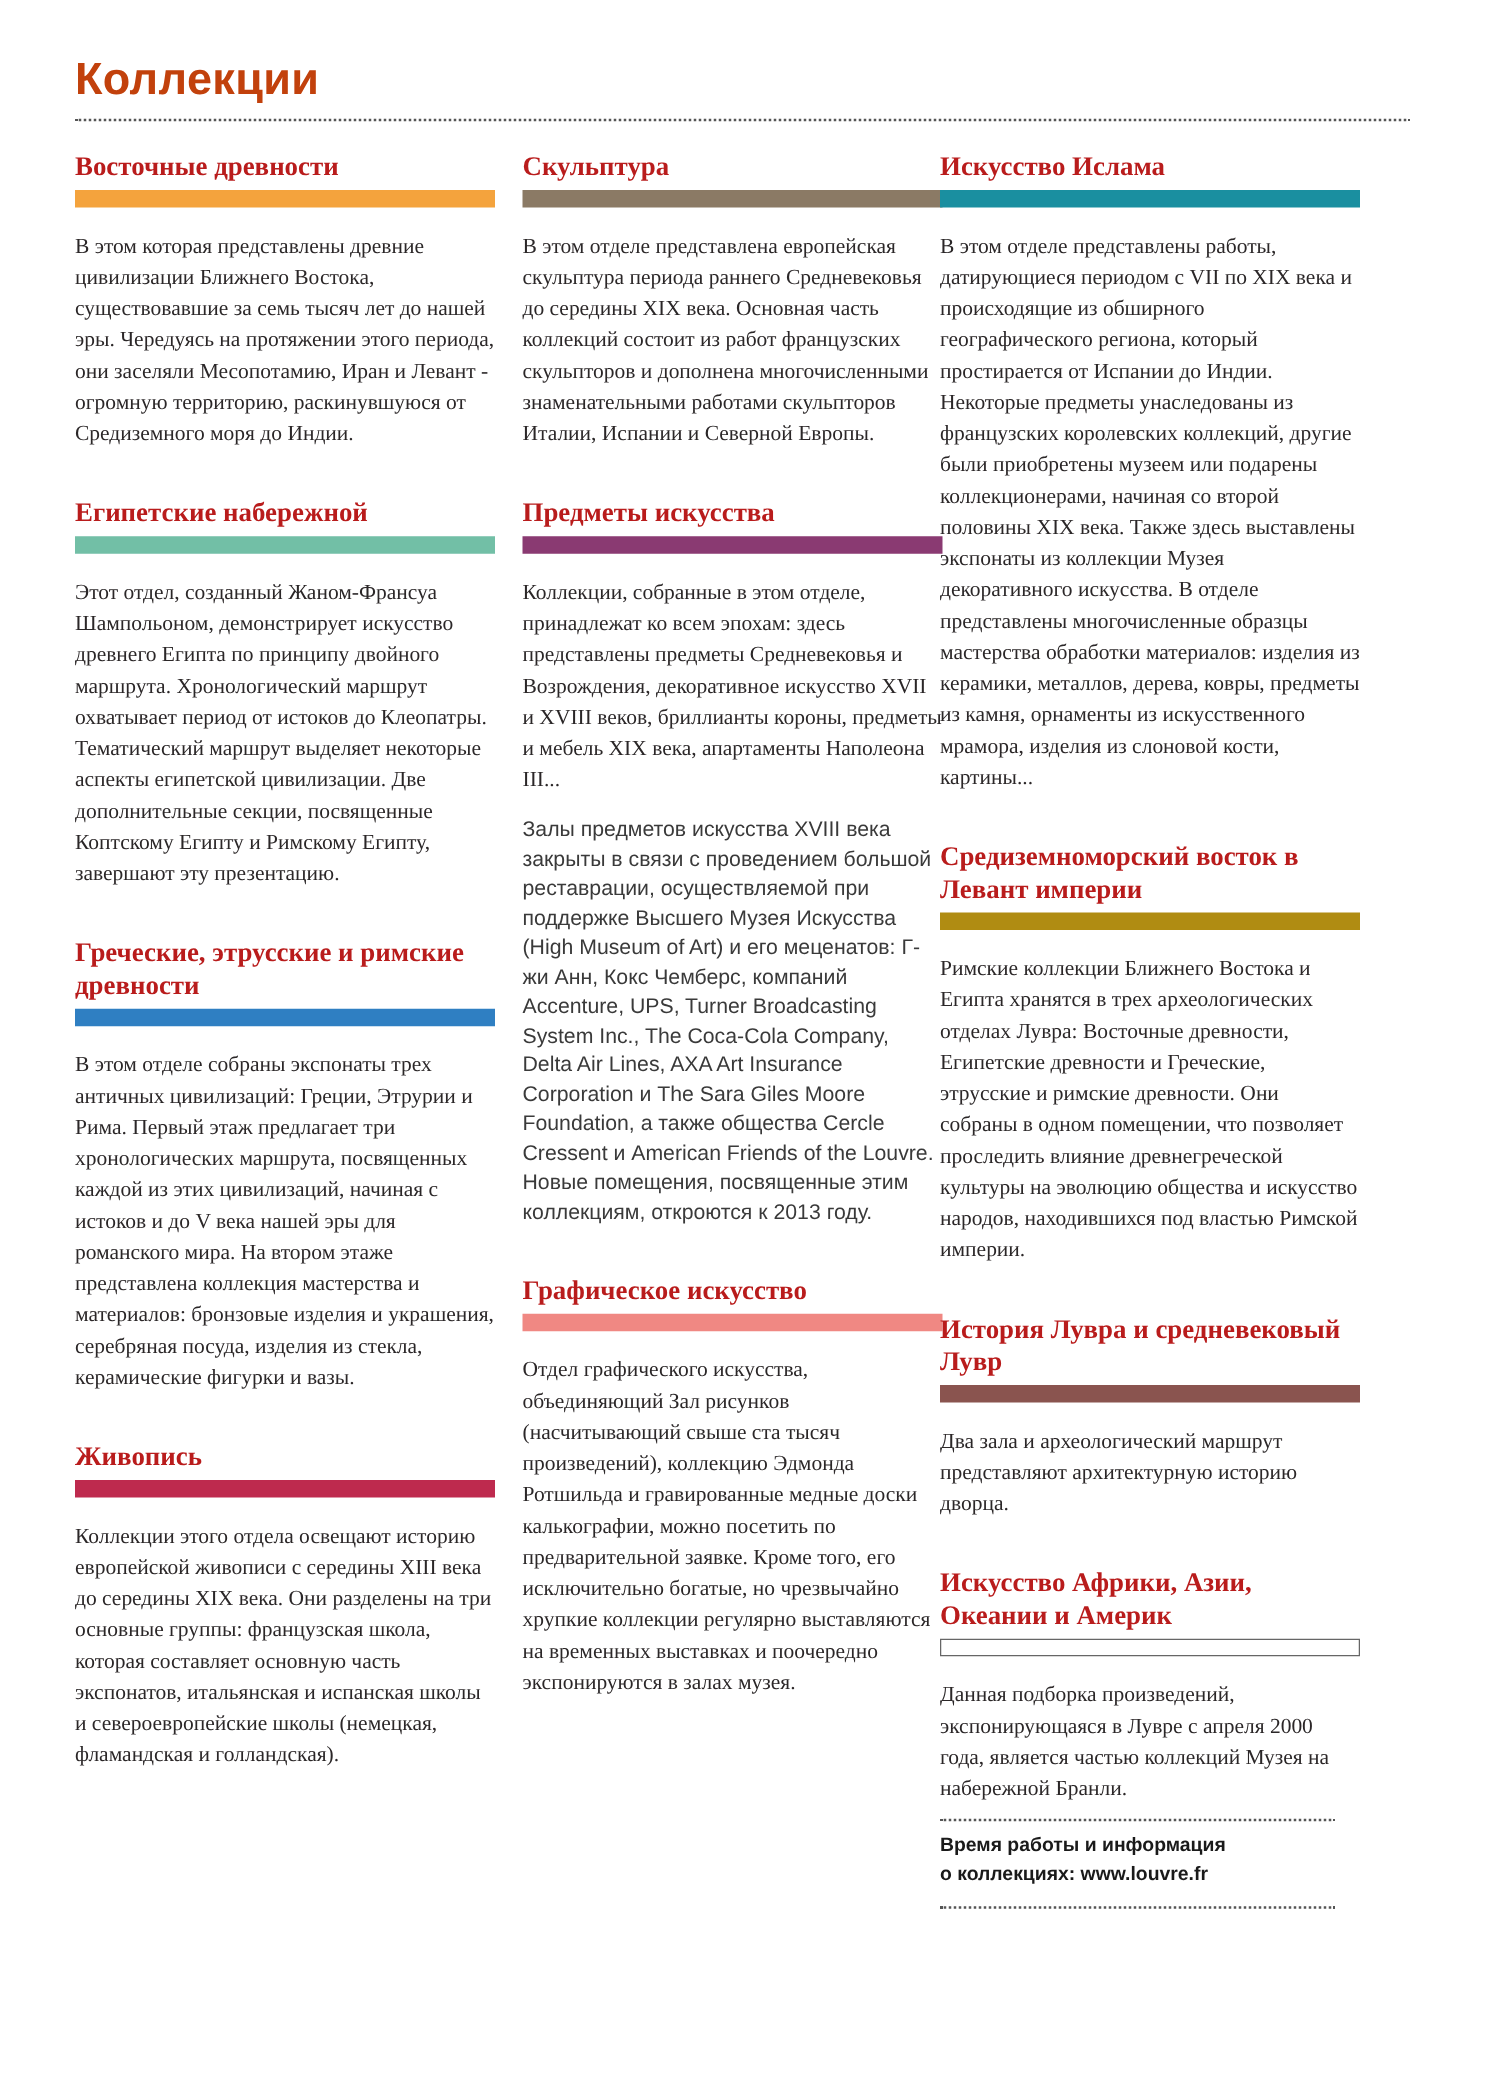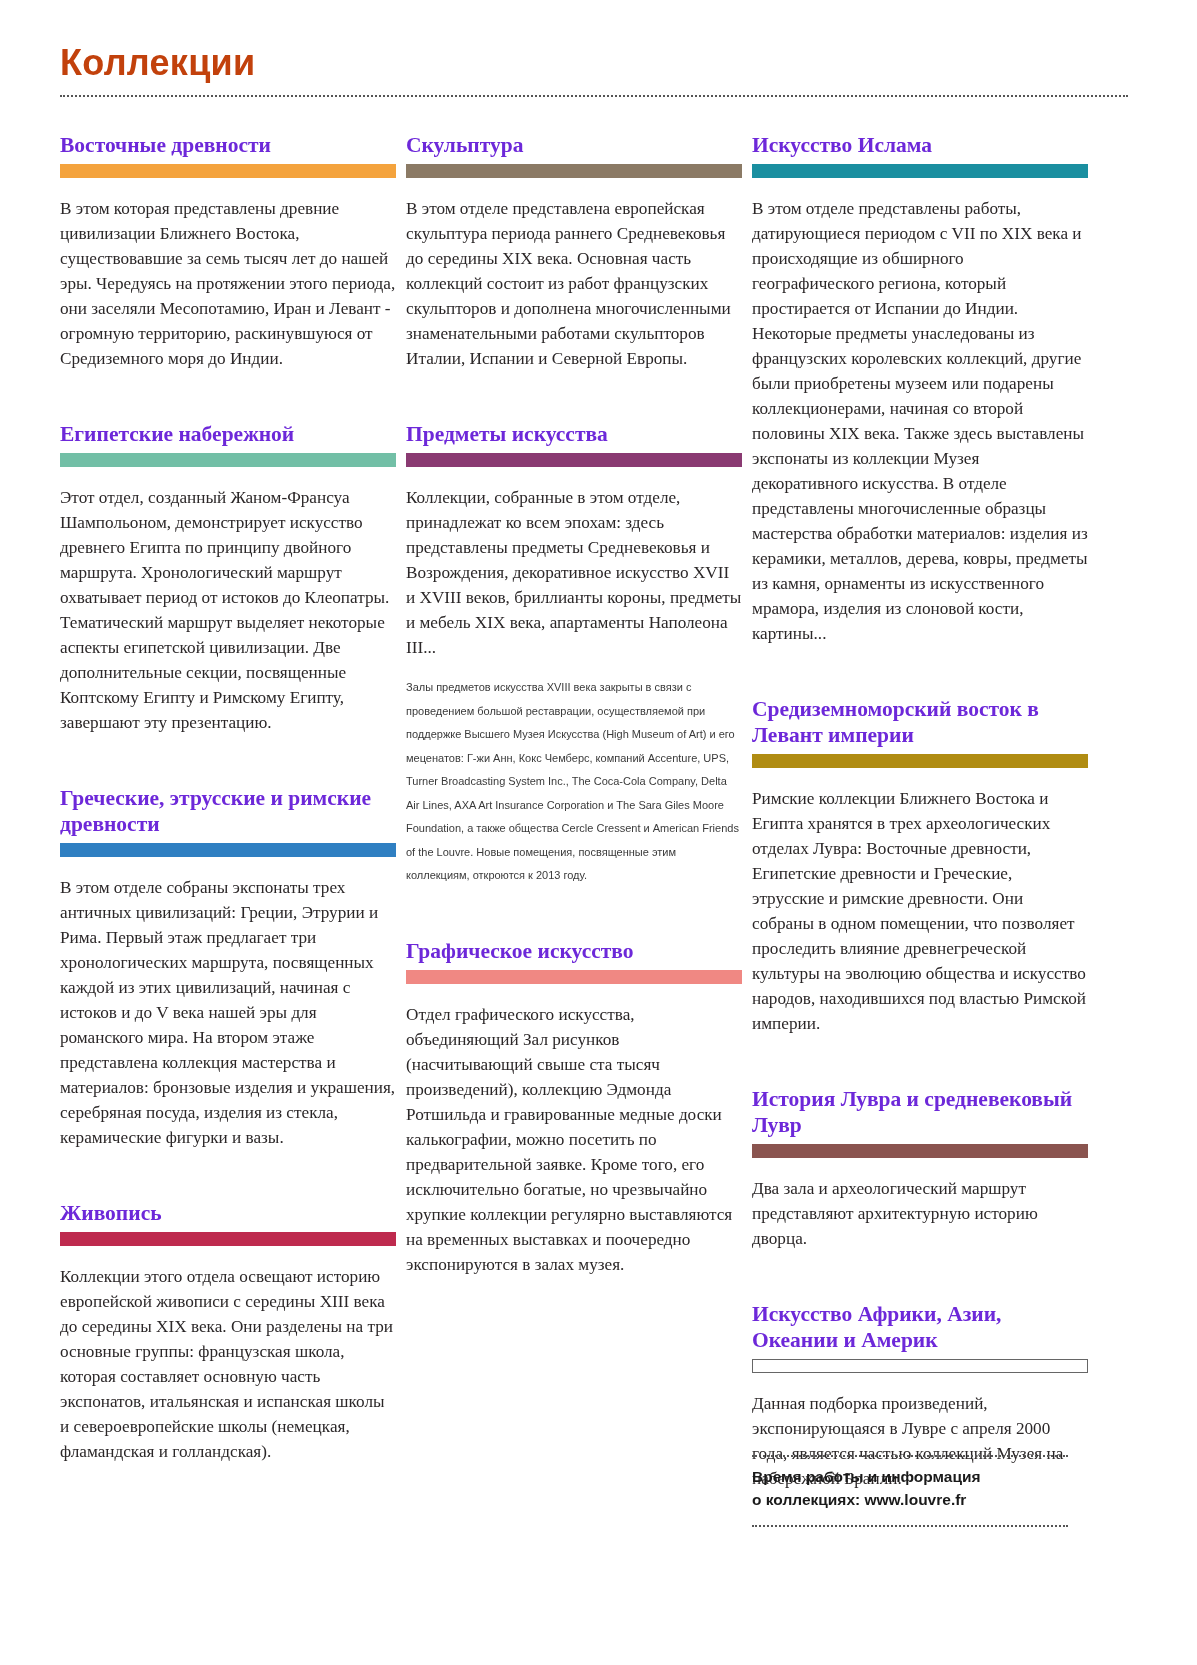--- a/index.html
+++ b/index.html
@@ -15,36 +15,36 @@
   }
   .dots {
     position: absolute; height: 0;
     border-top: 2px dotted #555;
   }
   .title-rule { left: 60px; top: 95px; width: 1068px; }
   .col {
     position: absolute; top: 120px; width: 336px;
   }
   .col1 { left: 60px; }
-  .col2 { left: 406px; }
+  .col2 { left: 418px; }
   .col3 { left: 752px; }
   .section { margin: 0; }
   .section h2 {
     font-family: "Liberation Serif", serif; font-weight: bold;
-    font-size: 21.5px; line-height: 26px; margin: 12px 0 6px 0; color: #6d28d9;
+    font-size: 21.5px; line-height: 26px; margin: 0 0 6px 0; color: #b91c1c;
   }
   .bar { height: 14px; width: 100%; margin-bottom: 18px; box-sizing: border-box; }
   .bar.empty { border: 1.5px solid #666; background: #fff; }
   .section p {
     font-family: "Liberation Serif", serif;
     font-size: 17.2px; line-height: 25px; margin: 0; color: #2b2728;
   }
   .section p.note {
     font-family: "Liberation Sans", sans-serif;
-    font-size: 11px; line-height: 23.5px; color: #3a3a3a; margin-top: 16px;
+    font-size: 17px; line-height: 23.5px; color: #3a3a3a; margin-top: 16px;
   }
   .gap { height: 38px; }
   .footer-box { position: absolute; left: 752px; width: 316px; }
   .footer-text {
     font-family: "Liberation Sans", sans-serif; font-weight: bold;
     font-size: 15.5px; line-height: 23px; color: #1a1a1a;
   }
 </style>
 </head>
 <body>

